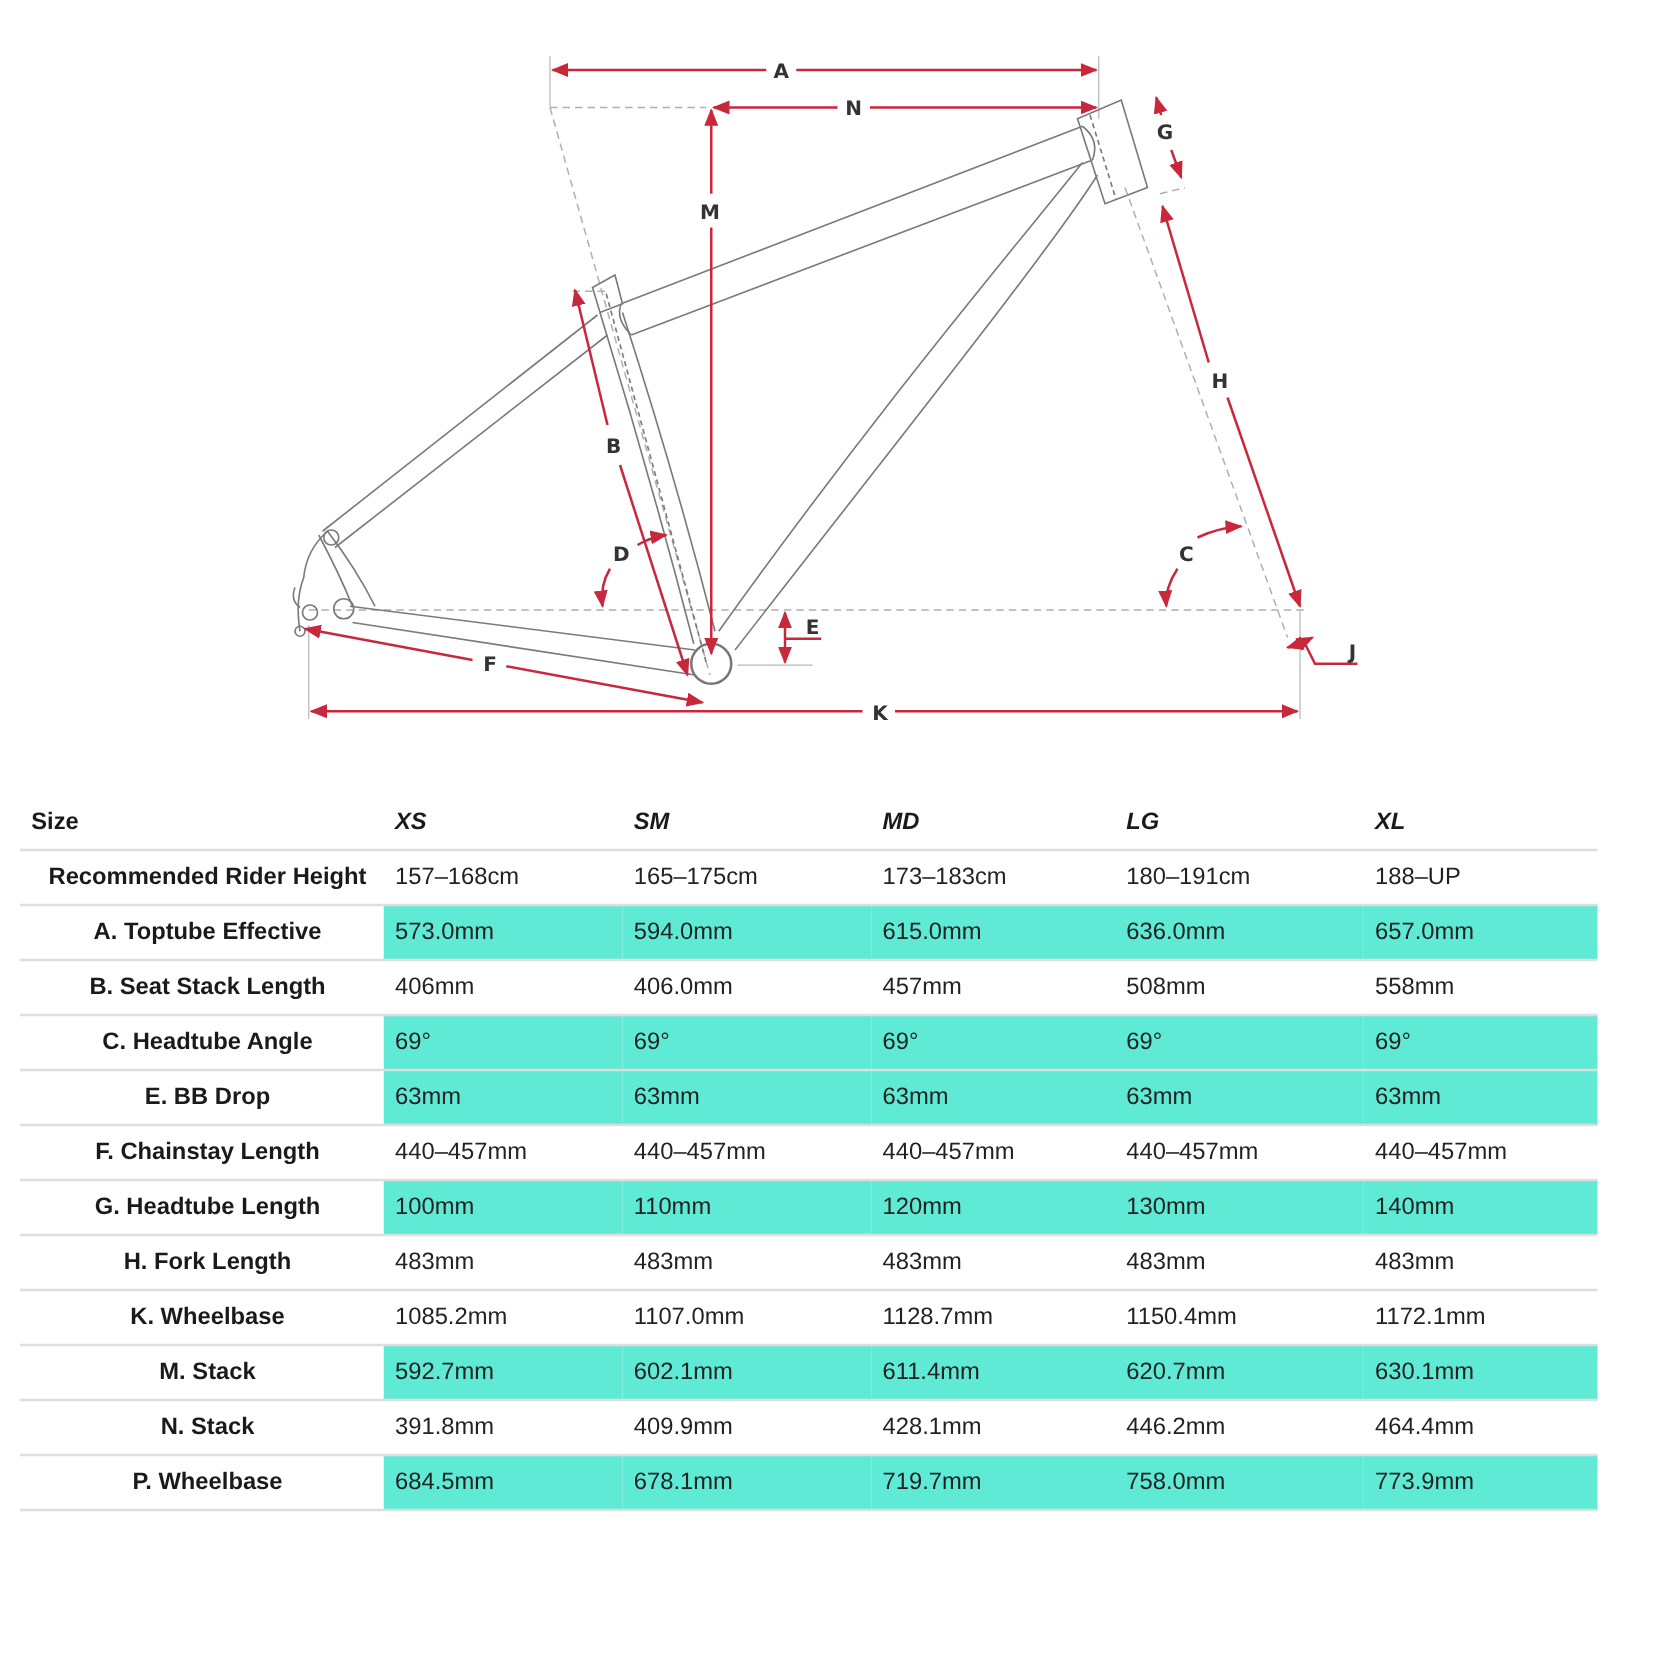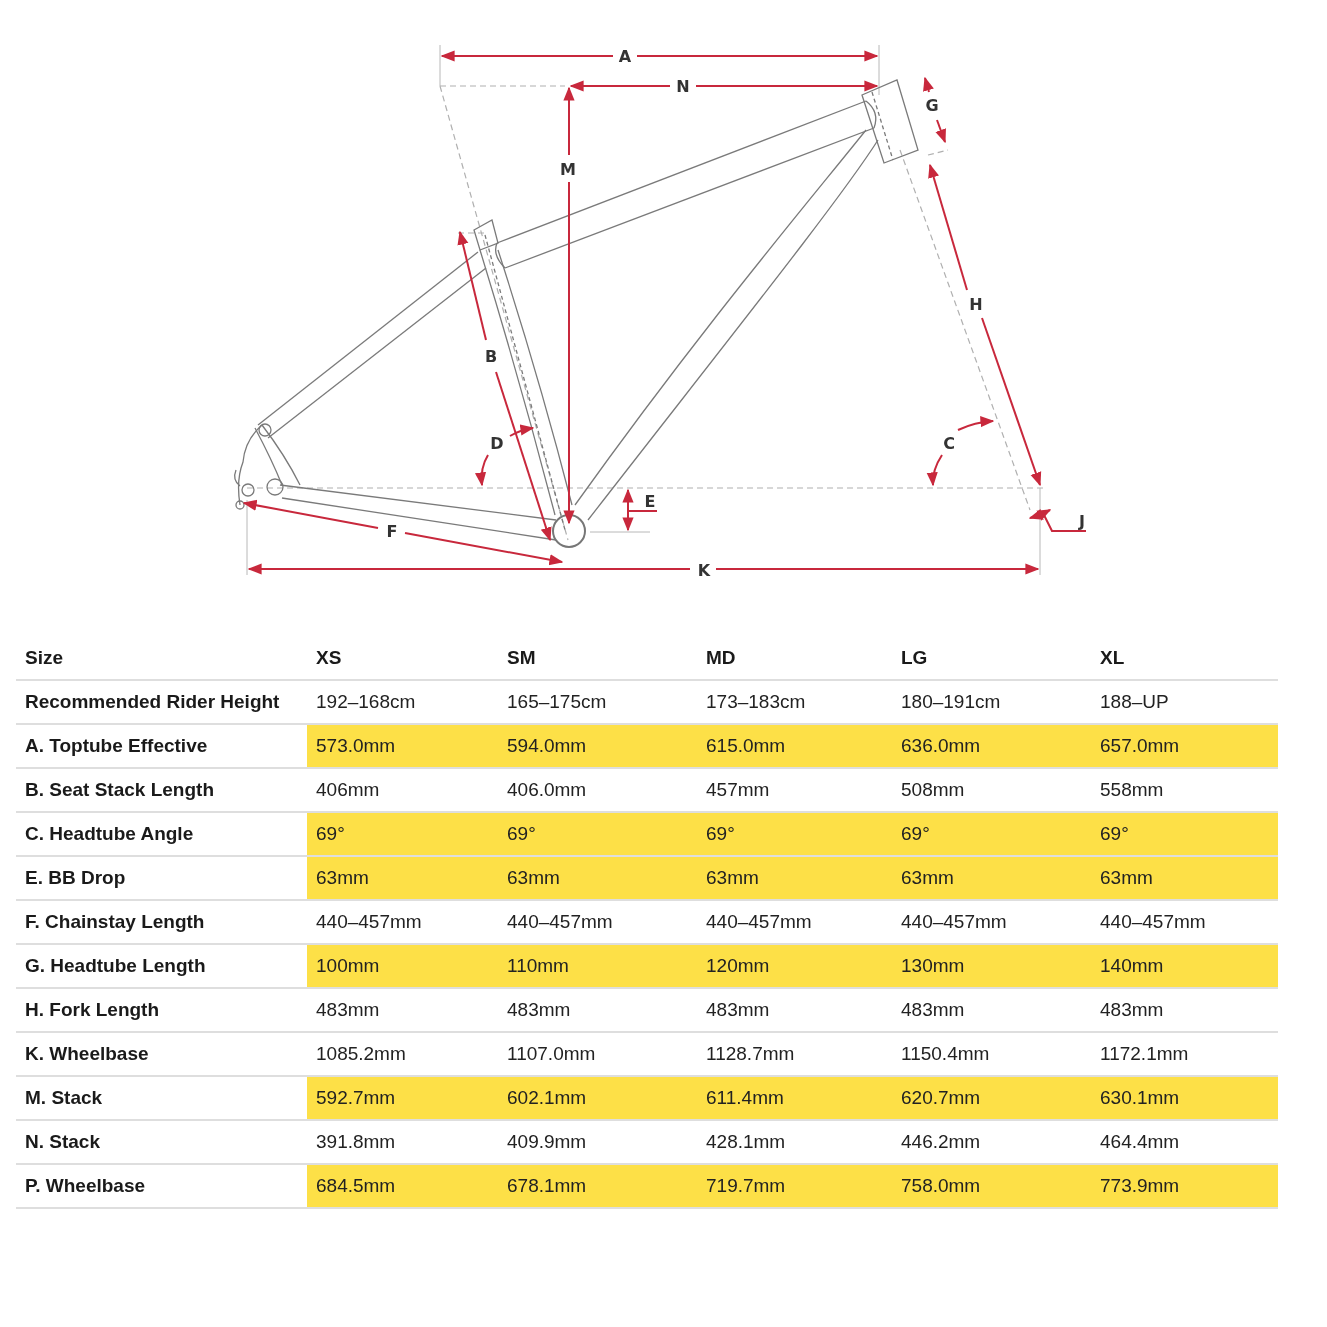--- a/index.html
+++ b/index.html
@@ -5,25 +5,25 @@
     html, body { margin: 0; padding: 0; background: #ffffff; }
     body { width: 1327px; height: 1327px; position: relative; overflow: hidden;
            font-family: "Liberation Sans", "DejaVu Sans", sans-serif; color: #1a1a1a; }
     #diagram { position: absolute; left: 0; top: 0; width: 1327px; height: 600px; }
     #diagram svg { position: absolute; left: 0; top: 0; }
     .dim-label { font-family: "DejaVu Sans", "Liberation Sans", sans-serif; font-size: 16px; font-weight: bold; fill: #333; }
     #geo-table { position: absolute; left: 16px; top: 637px; width: 1262px; border-collapse: collapse; }
     #geo-table th, #geo-table td { height: 42px; padding: 0; text-align: left; vertical-align: middle;
                                    border-bottom: 2px solid #dedede; font-size: 19px; }
     #geo-table th { font-weight: bold; color: #1a1a1a; }
-    #geo-table td.label { font-weight: bold; padding-left: 9px; width: 282px; background: #ffffff; }
+    #geo-table td.label { font-weight: bold; padding-left: 9px; width: 282px; background: #ffffff; text-align: center; }
     #geo-table th.label { padding-left: 9px; width: 282px; }
     #geo-table td.val { padding-left: 9px; color: #222; }
-    #geo-table th.val { padding-left: 9px; }
-    #geo-table tr.shaded td.val { background: #fde047; }
+    #geo-table th.val { padding-left: 9px; font-style: italic; }
+    #geo-table tr.shaded td.val { background: #5eead4; }
     col.c-label { width: 291px; }
     col.c-xs { width: 191px; }
     col.c-sm { width: 199px; }
     col.c-md { width: 195px; }
     col.c-lg { width: 199px; }
     col.c-xl { width: 187px; }
   </style>
 </head>
 <body>
 
@@ -161,21 +161,21 @@
       <th class="val">XS</th>
       <th class="val">SM</th>
       <th class="val">MD</th>
       <th class="val">LG</th>
       <th class="val">XL</th>
     </tr>
   </thead>
   <tbody>
     <tr>
       <td class="label">Recommended Rider Height</td>
-      <td class="val">192–168cm</td>
+      <td class="val">157–168cm</td>
       <td class="val">165–175cm</td>
       <td class="val">173–183cm</td>
       <td class="val">180–191cm</td>
       <td class="val">188–UP</td>
     </tr>
     <tr class="shaded">
       <td class="label">A. Toptube Effective</td>
       <td class="val">573.0mm</td>
       <td class="val">594.0mm</td>
       <td class="val">615.0mm</td>

